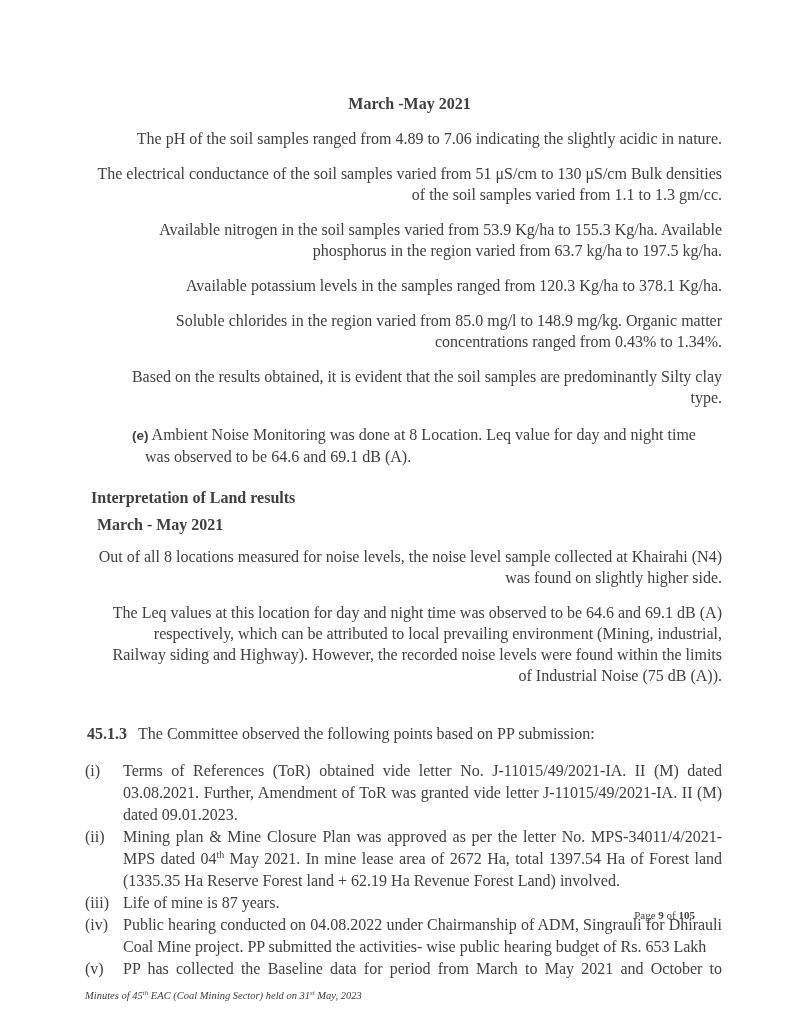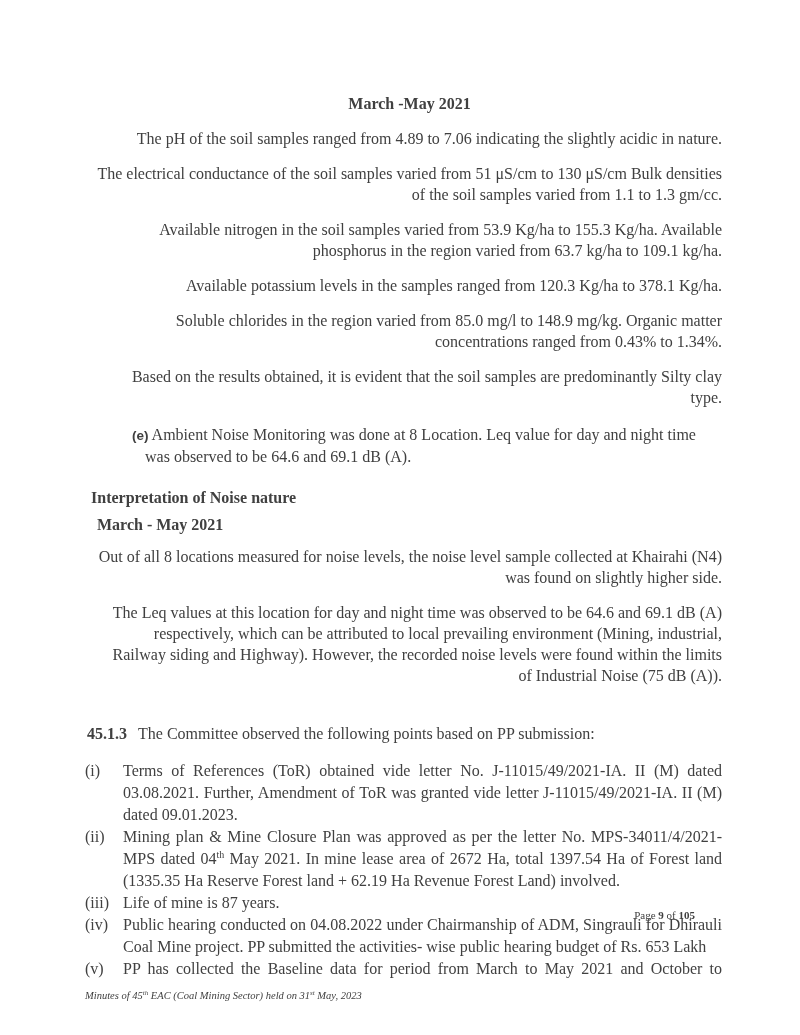--- a/index.html
+++ b/index.html
@@ -104,28 +104,28 @@
 </head>
 <body>
 
 <div class="page">
   <div class="content">
 
     <div class="h-center">March -May 2021</div>
 
     <p class="para">The pH of the soil samples ranged from 4.89 to 7.06 indicating the slightly acidic in nature.</p>
     <p class="para">The electrical conductance of the soil samples varied from 51 μS/cm to 130 μS/cm Bulk densities of the soil samples varied from 1.1 to 1.3 gm/cc.</p>
-    <p class="para">Available nitrogen in the soil samples varied from 53.9 Kg/ha to 155.3 Kg/ha. Available phosphorus in the region varied from 63.7 kg/ha to 109.1 kg/ha.</p>
+    <p class="para">Available nitrogen in the soil samples varied from 53.9 Kg/ha to 155.3 Kg/ha. Available phosphorus in the region varied from 63.7 kg/ha to 197.5 kg/ha.</p>
     <p class="para">Available potassium levels in the samples ranged from 120.3 Kg/ha to 378.1 Kg/ha.</p>
     <p class="para">Soluble chlorides in the region varied from 85.0 mg/l to 148.9 mg/kg. Organic matter concentrations ranged from 0.43% to 1.34%.</p>
     <p class="para">Based on the results obtained, it is evident that the soil samples are predominantly Silty clay type.</p>
 
     <div class="note-e"><span class="e-marker">(e)</span><span> Ambient Noise Monitoring was done at 8 Location. Leq value for day and night time was observed to be 64.6 and 69.1 dB (A).</span></div>
 
-    <div class="interp-heading">Interpretation of Noise nature</div>
+    <div class="interp-heading">Interpretation of Land results</div>
 
     <div class="h-center-2">March - May 2021</div>
 
     <p class="para">Out of all 8 locations measured for noise levels, the noise level sample collected at Khairahi (N4) was found on slightly higher side.</p>
     <p class="para para-last">The Leq values at this location for day and night time was observed to be 64.6 and 69.1 dB (A) respectively, which can be attributed to local prevailing environment (Mining, industrial, Railway siding and Highway). However, the recorded noise levels were found within the limits of Industrial Noise (75 dB (A)).</p>
 
     <div class="section-line"><span class="section-num">45.1.3</span><span>The Committee observed the following points based on PP submission:</span></div>
 
     <div class="obs-list">
       <div class="obs-item"><span class="marker">(i)</span><span>Terms of References (ToR) obtained vide letter No. J-11015/49/2021-IA. II (M) dated 03.08.2021. Further, Amendment of ToR was granted vide letter J-11015/49/2021-IA. II (M) dated 09.01.2023.</span></div>

